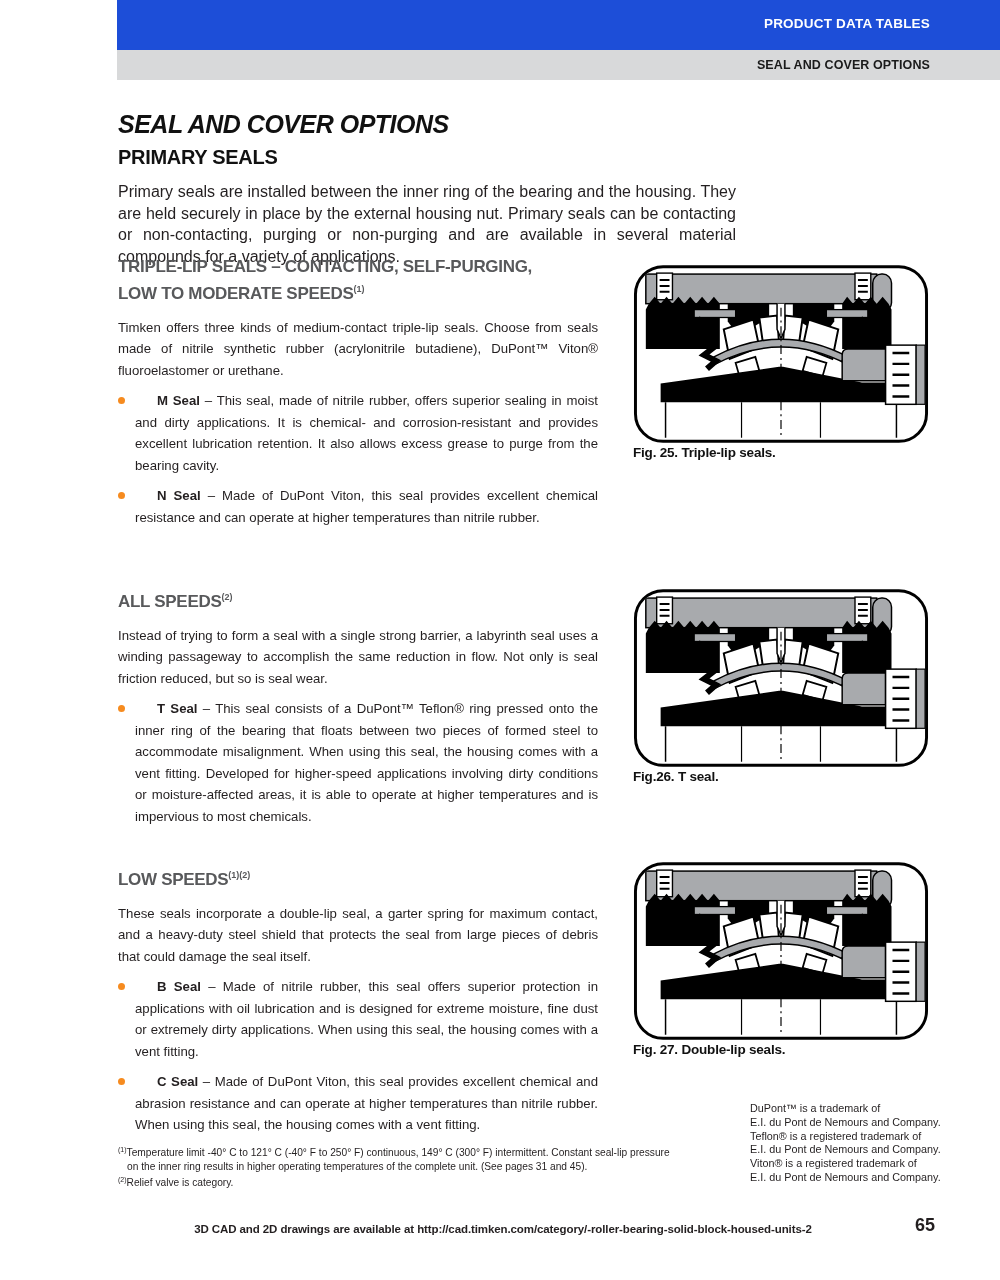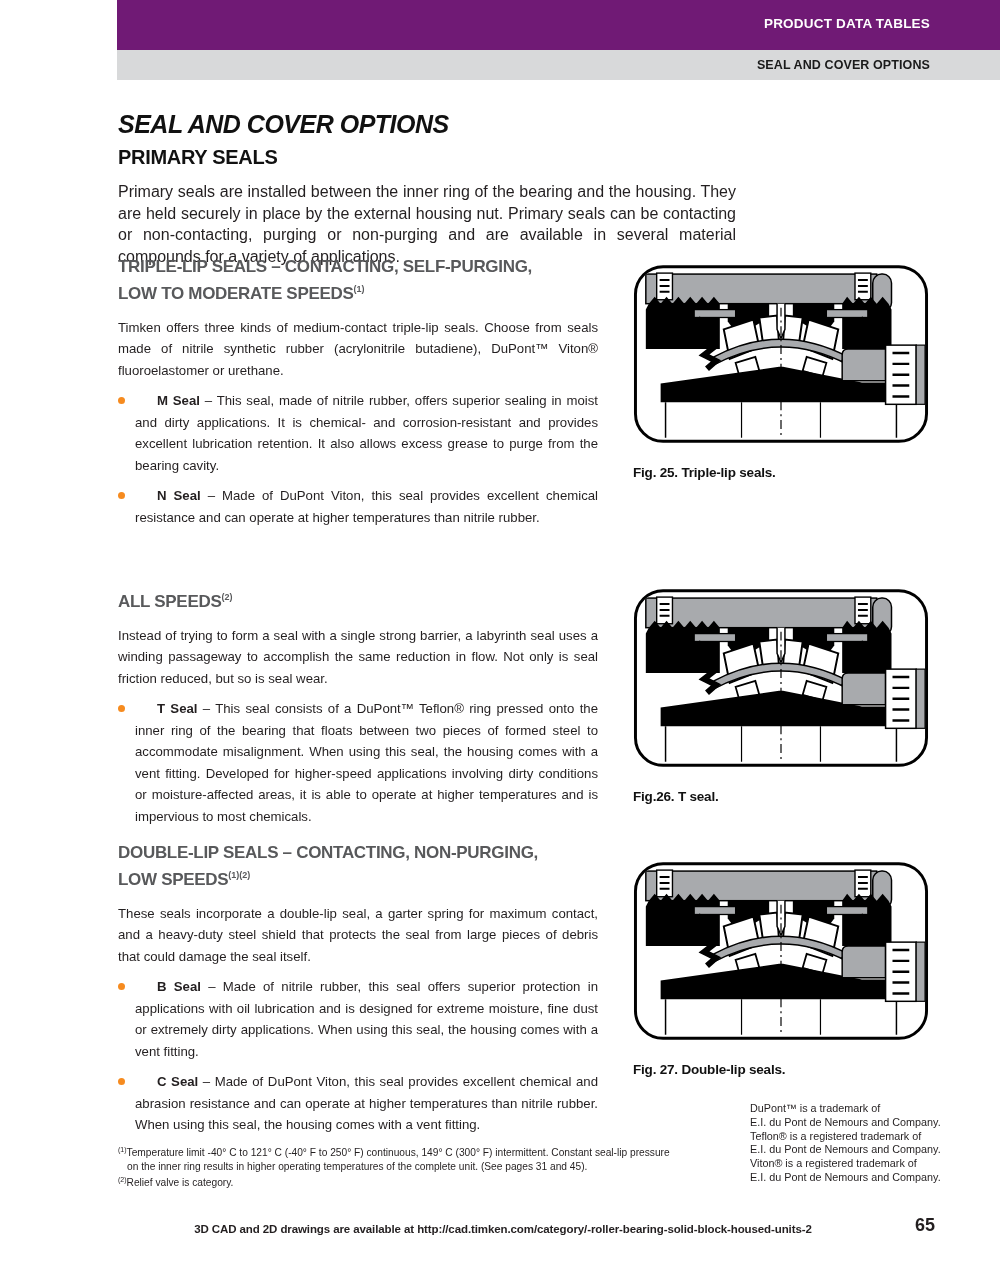--- a/index.html
+++ b/index.html
@@ -4,21 +4,21 @@
 <style>
   * { margin:0; padding:0; box-sizing:border-box; }
   html,body { background:#ffffff; }
   body {
     width:1000px; height:1280px; position:relative;
     font-family:"Liberation Sans", sans-serif;
     color:#231f20;
     overflow:hidden;
   }
   
-  .bar-black { position:absolute; left:117px; right:0; top:0; height:50px; background:#701a75; }
+  .bar-black { position:absolute; left:117px; right:0; top:0; height:50px; background:#1d4ed8; }
   .bar-black .bar-label {
     position:absolute; right:70px; top:16px; color:#fff; font-weight:bold;
     font-size:13.5px; letter-spacing:0.2px; white-space:nowrap;
   }
   .bar-gray { position:absolute; left:117px; right:0; top:50px; height:30px; background:#d8d9da; }
   .bar-gray .bar-label {
     position:absolute; right:70px; top:8px; color:#1a1a1a; font-weight:bold;
     font-size:12.5px; letter-spacing:0.1px; white-space:nowrap;
   }
   
@@ -59,21 +59,21 @@
     border-radius:50%; background:#f68b1f; display:block;
   }
   .bullet-term { font-weight:bold;padding-left:22px; }
   
   .figure { position:absolute; left:633px; width:296px; }
   .figure.f0 { top:263px; }
   .figure.f1 { top:587px; }
   .figure.f2 { top:860px; }
   .figure svg.diagram { display:block; width:296px; height:182px; }
   .figure-caption {
-    margin-top:20px; font-size:13.5px; font-weight:bold; letter-spacing:-0.2px; color:#111;
+    margin-top:0; font-size:13.5px; font-weight:bold; letter-spacing:-0.2px; color:#111;
   }
   
   .footnotes { position:absolute; left:118px; top:1143px; width:556px; }
   .footnote {
     font-size:10.2px; line-height:13.5px; padding-left:9px; text-indent:-9px;
     text-align:left; color:#231f20;
   }
   .footnote sup { font-size:7px; vertical-align:super; }
   
   .trademarks { position:absolute; left:750px; top:1102px; width:210px; }
@@ -209,21 +209,21 @@
     <li class="bullet-item">
       <span class="bullet-dot"></span>
       <span class="bullet-term">T Seal</span>
       <span>– This seal consists of a DuPont™ Teflon® ring pressed onto the inner ring of the bearing that floats between two pieces of formed steel to accommodate misalignment. When using this seal, the housing comes with a vent fitting. Developed for higher-speed applications involving dirty conditions or moisture-affected areas, it is able to operate at higher temperatures and is impervious to most chemicals.</span>
     </li>
   </ul>
 </div>
 
 <div class="section s2">
   <div class="sec-heading">
-    <span>DOUBLE-LIP SEALS – CONTACTING, NON-PURGING,</span><br>
+    <br>
     <span>LOW SPEEDS</span><sup>(1)(2)</sup>
   </div>
   <p class="sec-body">These seals incorporate a double-lip seal, a garter spring for maximum contact, and a heavy-duty steel shield that protects the seal from large pieces of debris that could damage the seal itself.</p>
   <ul class="bullet-list">
     <li class="bullet-item">
       <span class="bullet-dot"></span>
       <span class="bullet-term">B Seal</span>
       <span>– Made of nitrile rubber, this seal offers superior protection in applications with oil lubrication and is designed for extreme moisture, fine dust or extremely dirty applications. When using this seal, the housing comes with a vent fitting.</span>
     </li>
     <li class="bullet-item">

